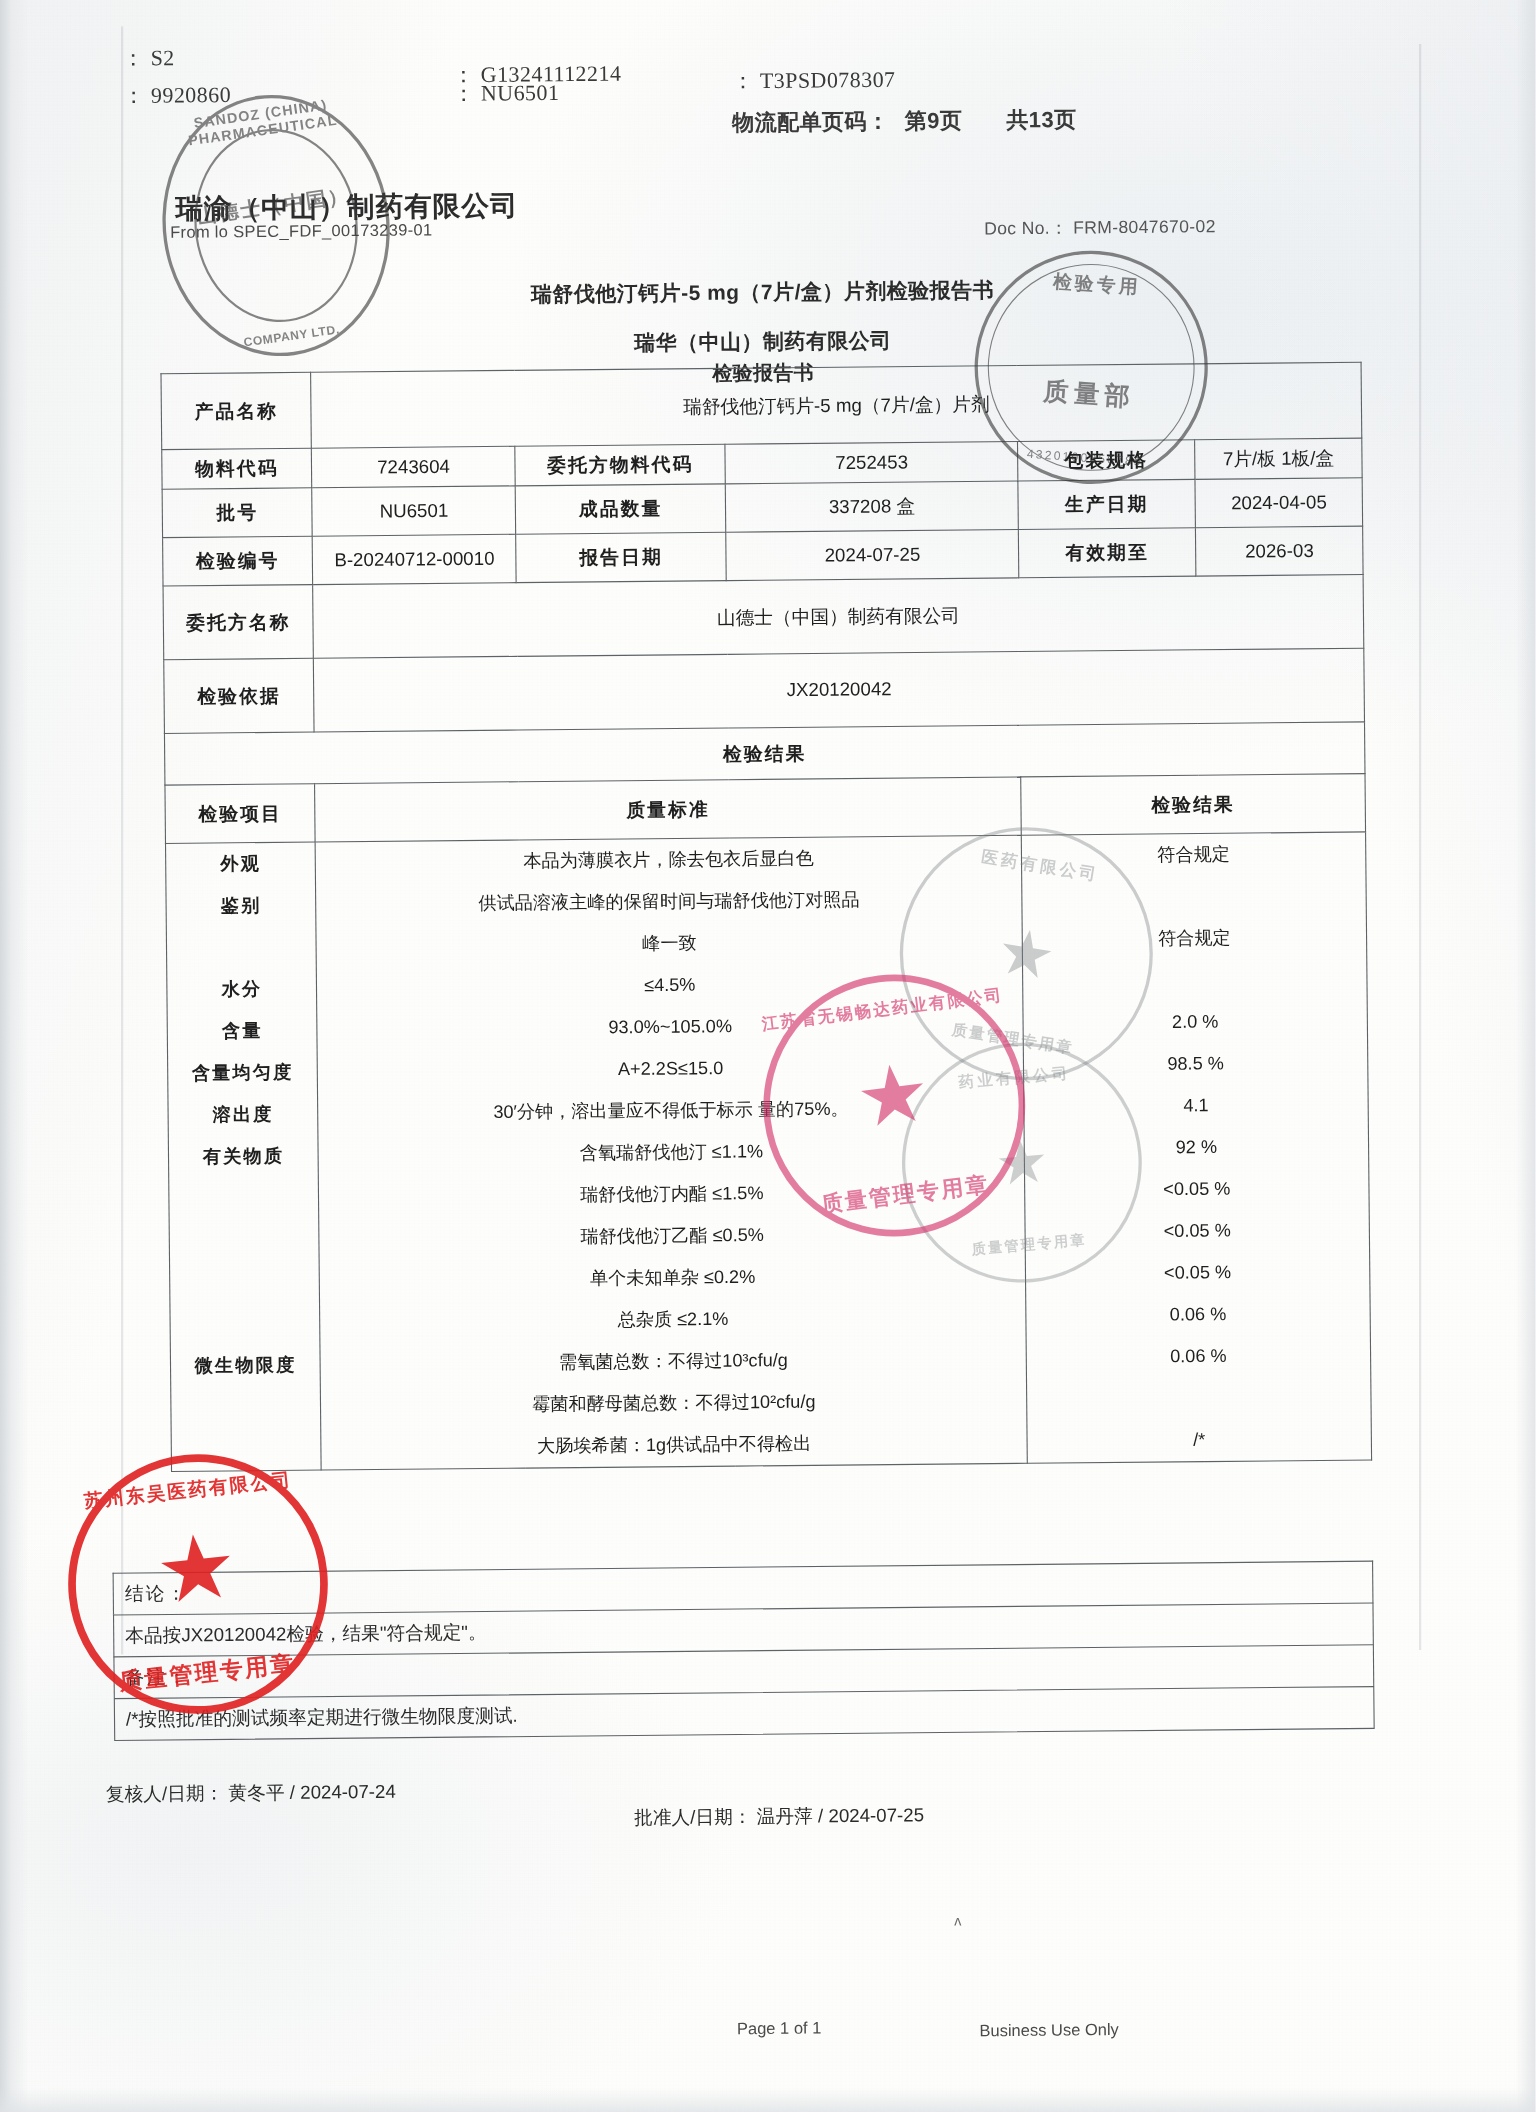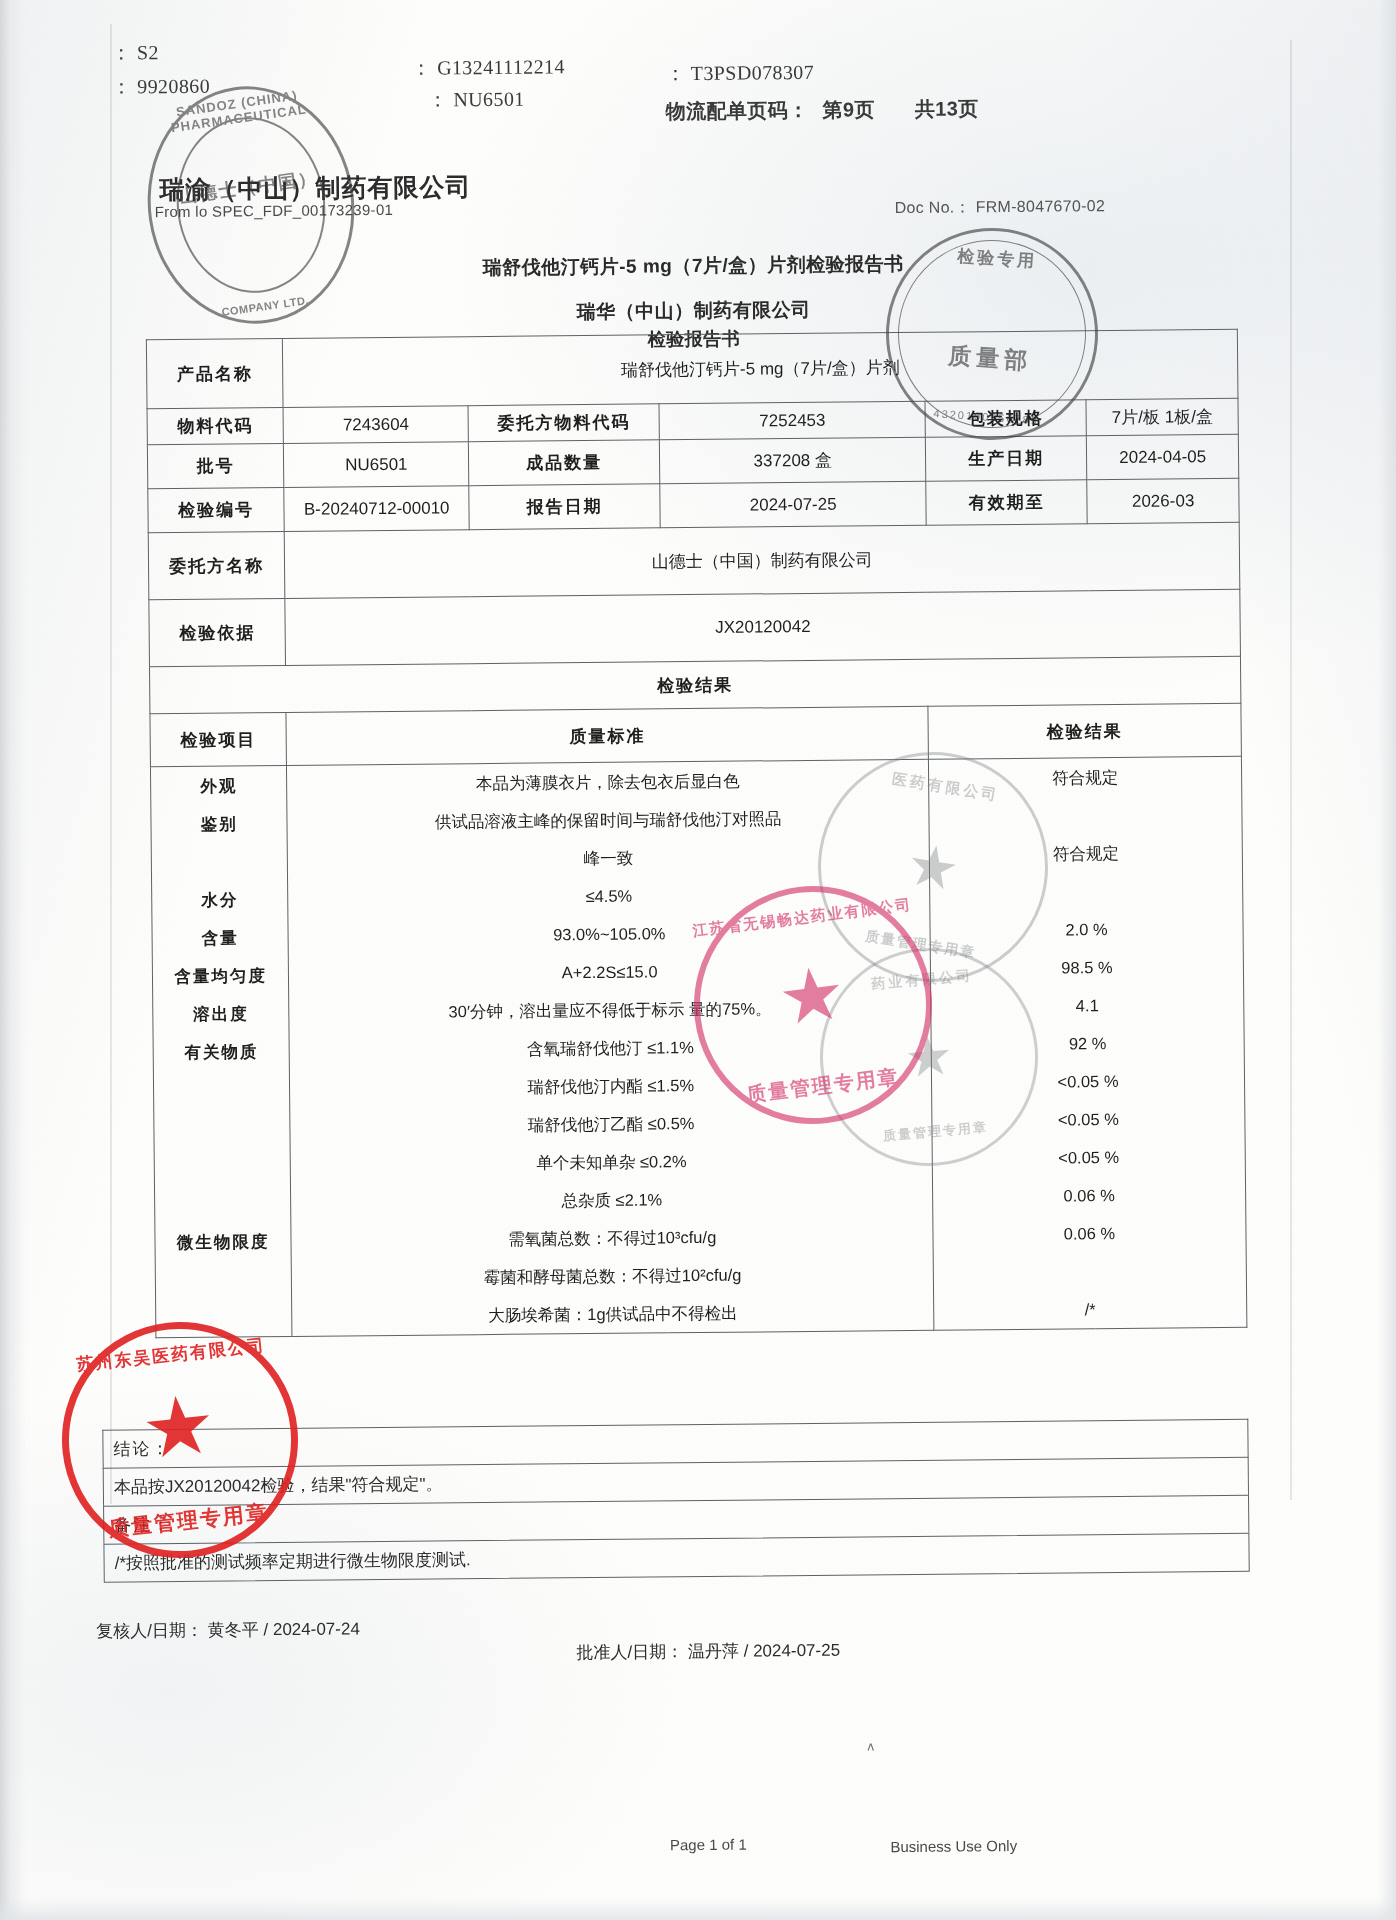--- a/index.html
+++ b/index.html
@@ -43,21 +43,21 @@
     position:absolute;left:0;top:0;width:1396px;height:1920px;
     transform:rotate(-0.55deg);
     transform-origin:50% 40%;
   }
 
   
   .hdr{position:absolute;font-family:"Liberation Serif","DejaVu Serif",serif;color:#3a3a3a;letter-spacing:.4px;}
   #h-s2{left:118px;top:34px;font-size:20px;}
   #h-mat{left:118px;top:68px;font-size:20px;}
   #h-g13{left:418px;top:52px;font-size:20px;}
-  #h-nu{left:418px;top:84px;font-size:20px;margin-left:16px;}
+  #h-nu{left:418px;top:69px;font-size:20px;}
   #h-t3{left:672px;top:60px;font-size:20px;}
   #h-logi{left:672px;top:98px;font-size:20px;font-family:"Liberation Sans",sans-serif;font-weight:600;}
   #h-logi .pg{margin-left:14px;}
   #h-logi .pg2{margin-left:40px;}
 
   
   #co-line{position:absolute;left:165px;top:168px;font-size:25px;font-weight:700;
     font-family:"Liberation Sans",sans-serif;color:#2c2c2c;letter-spacing:1px;}
   #spec-ref{position:absolute;left:160px;top:198px;font-size:15px;color:#4a4a4a;
     font-family:"Liberation Sans",sans-serif;letter-spacing:.3px;}

